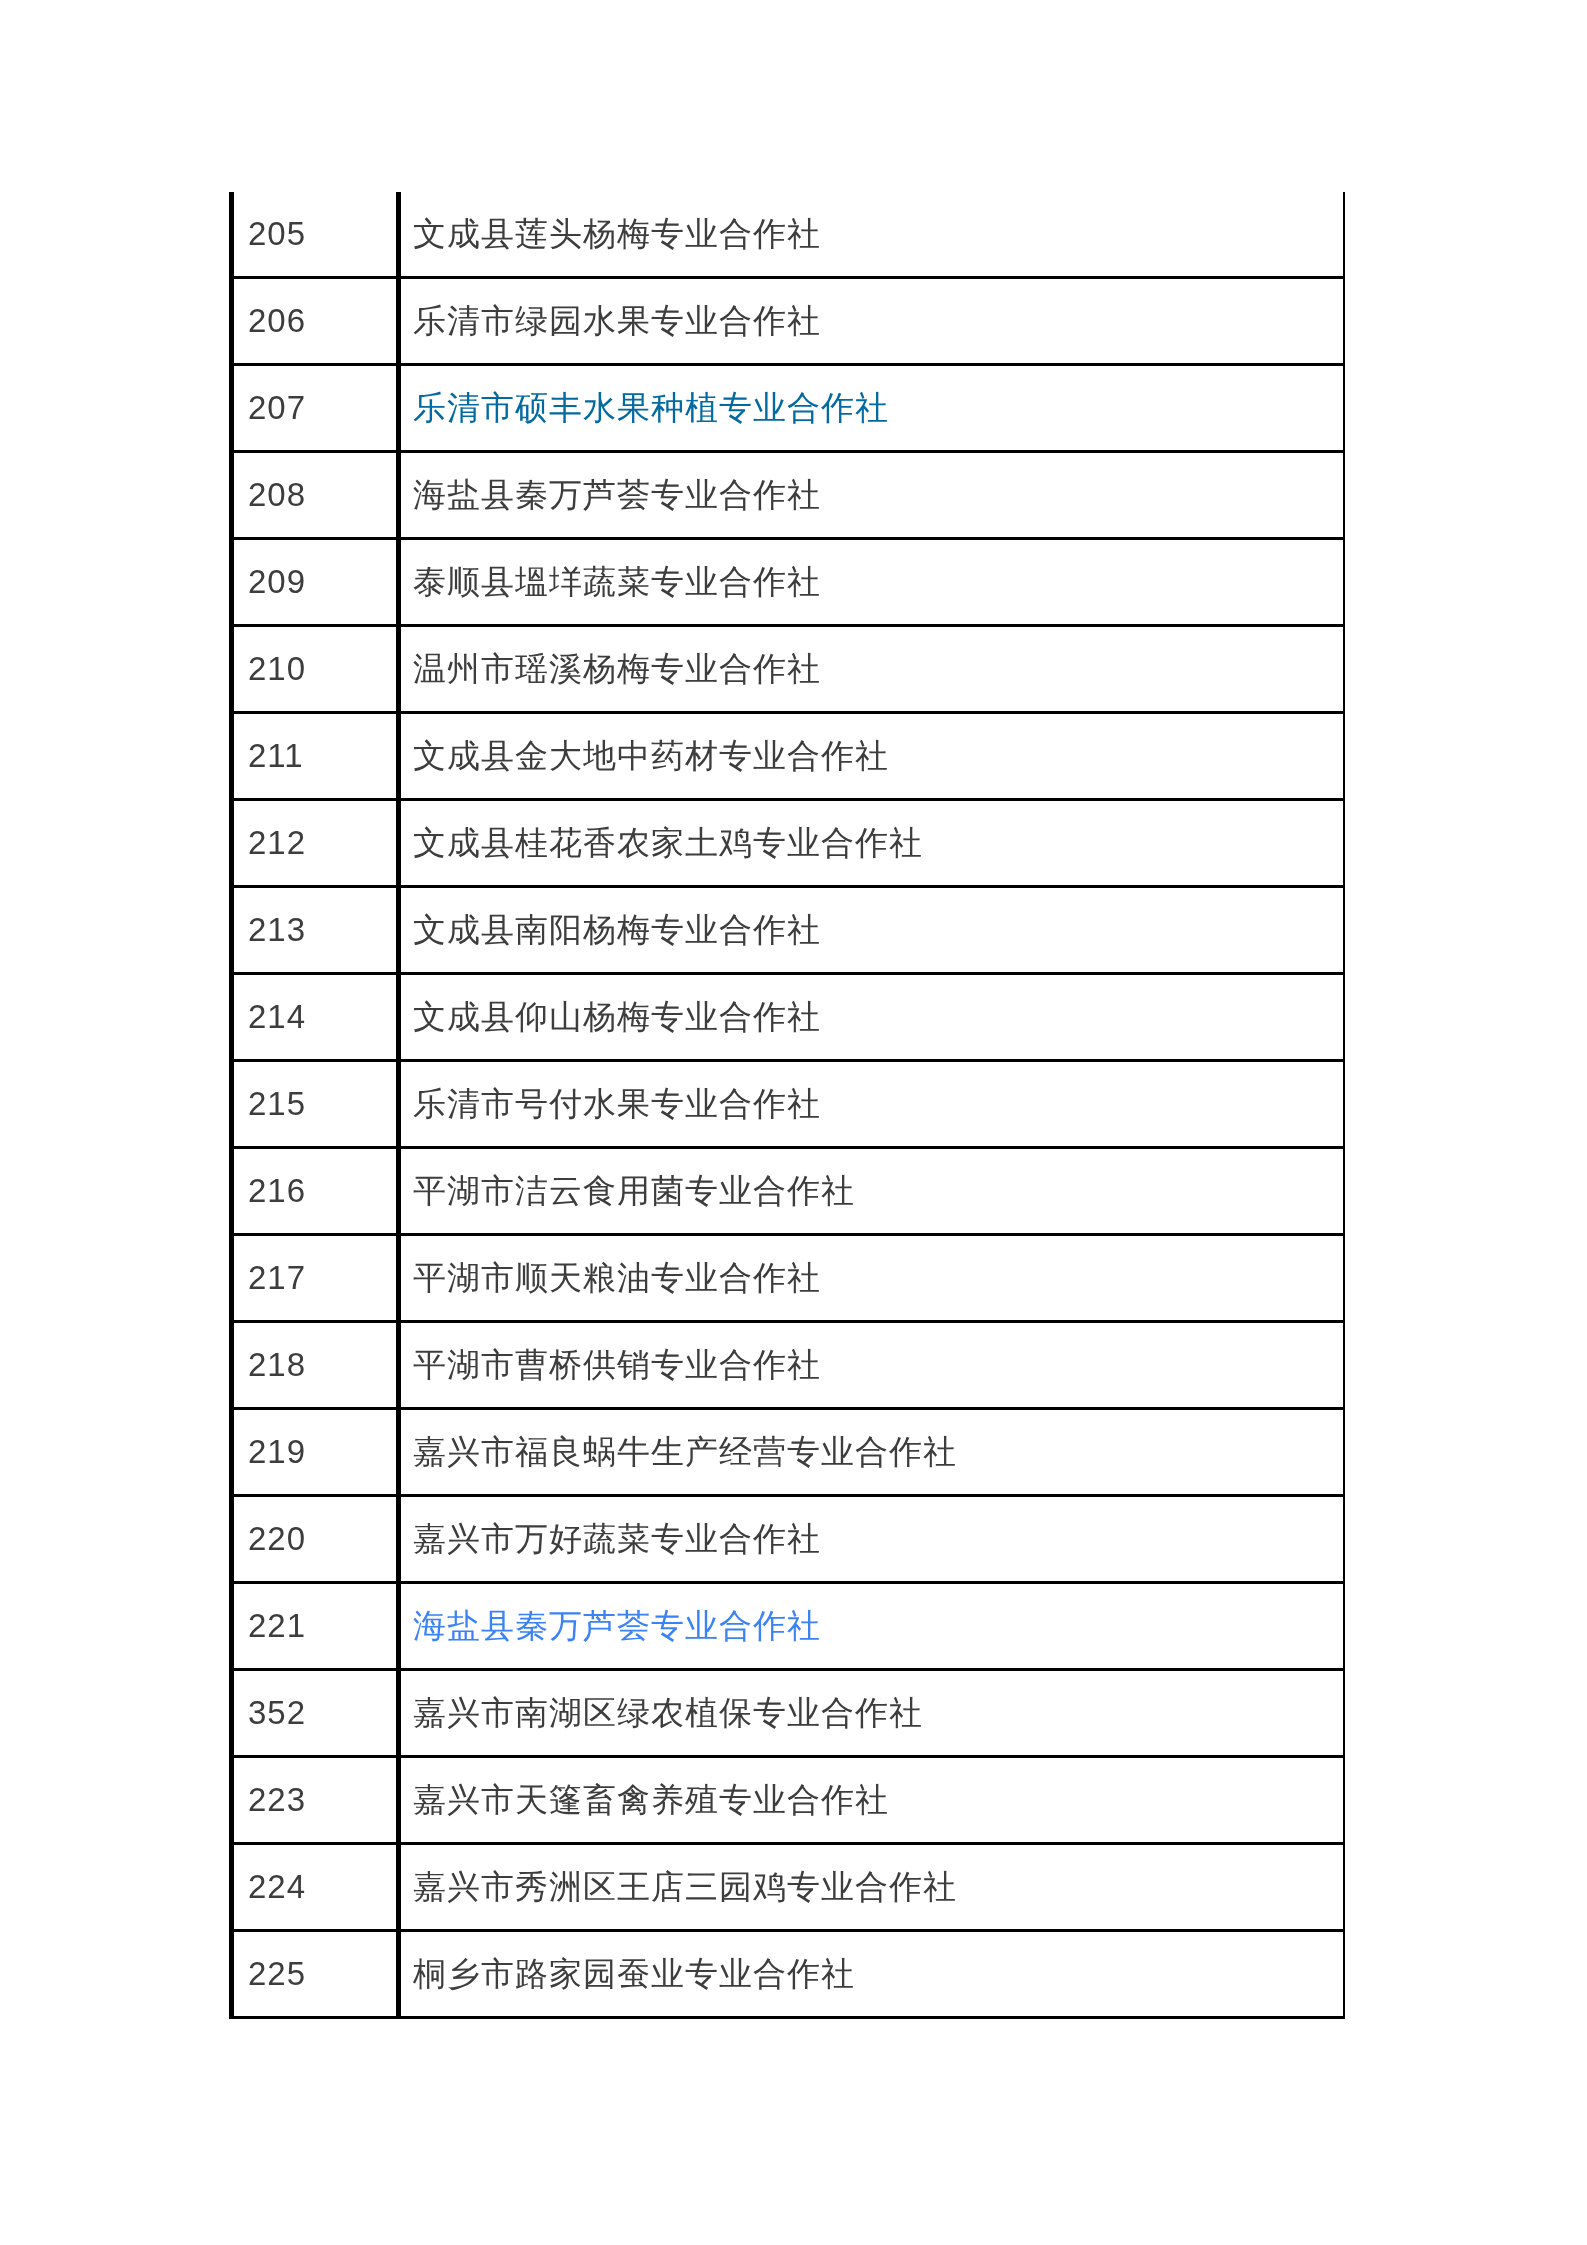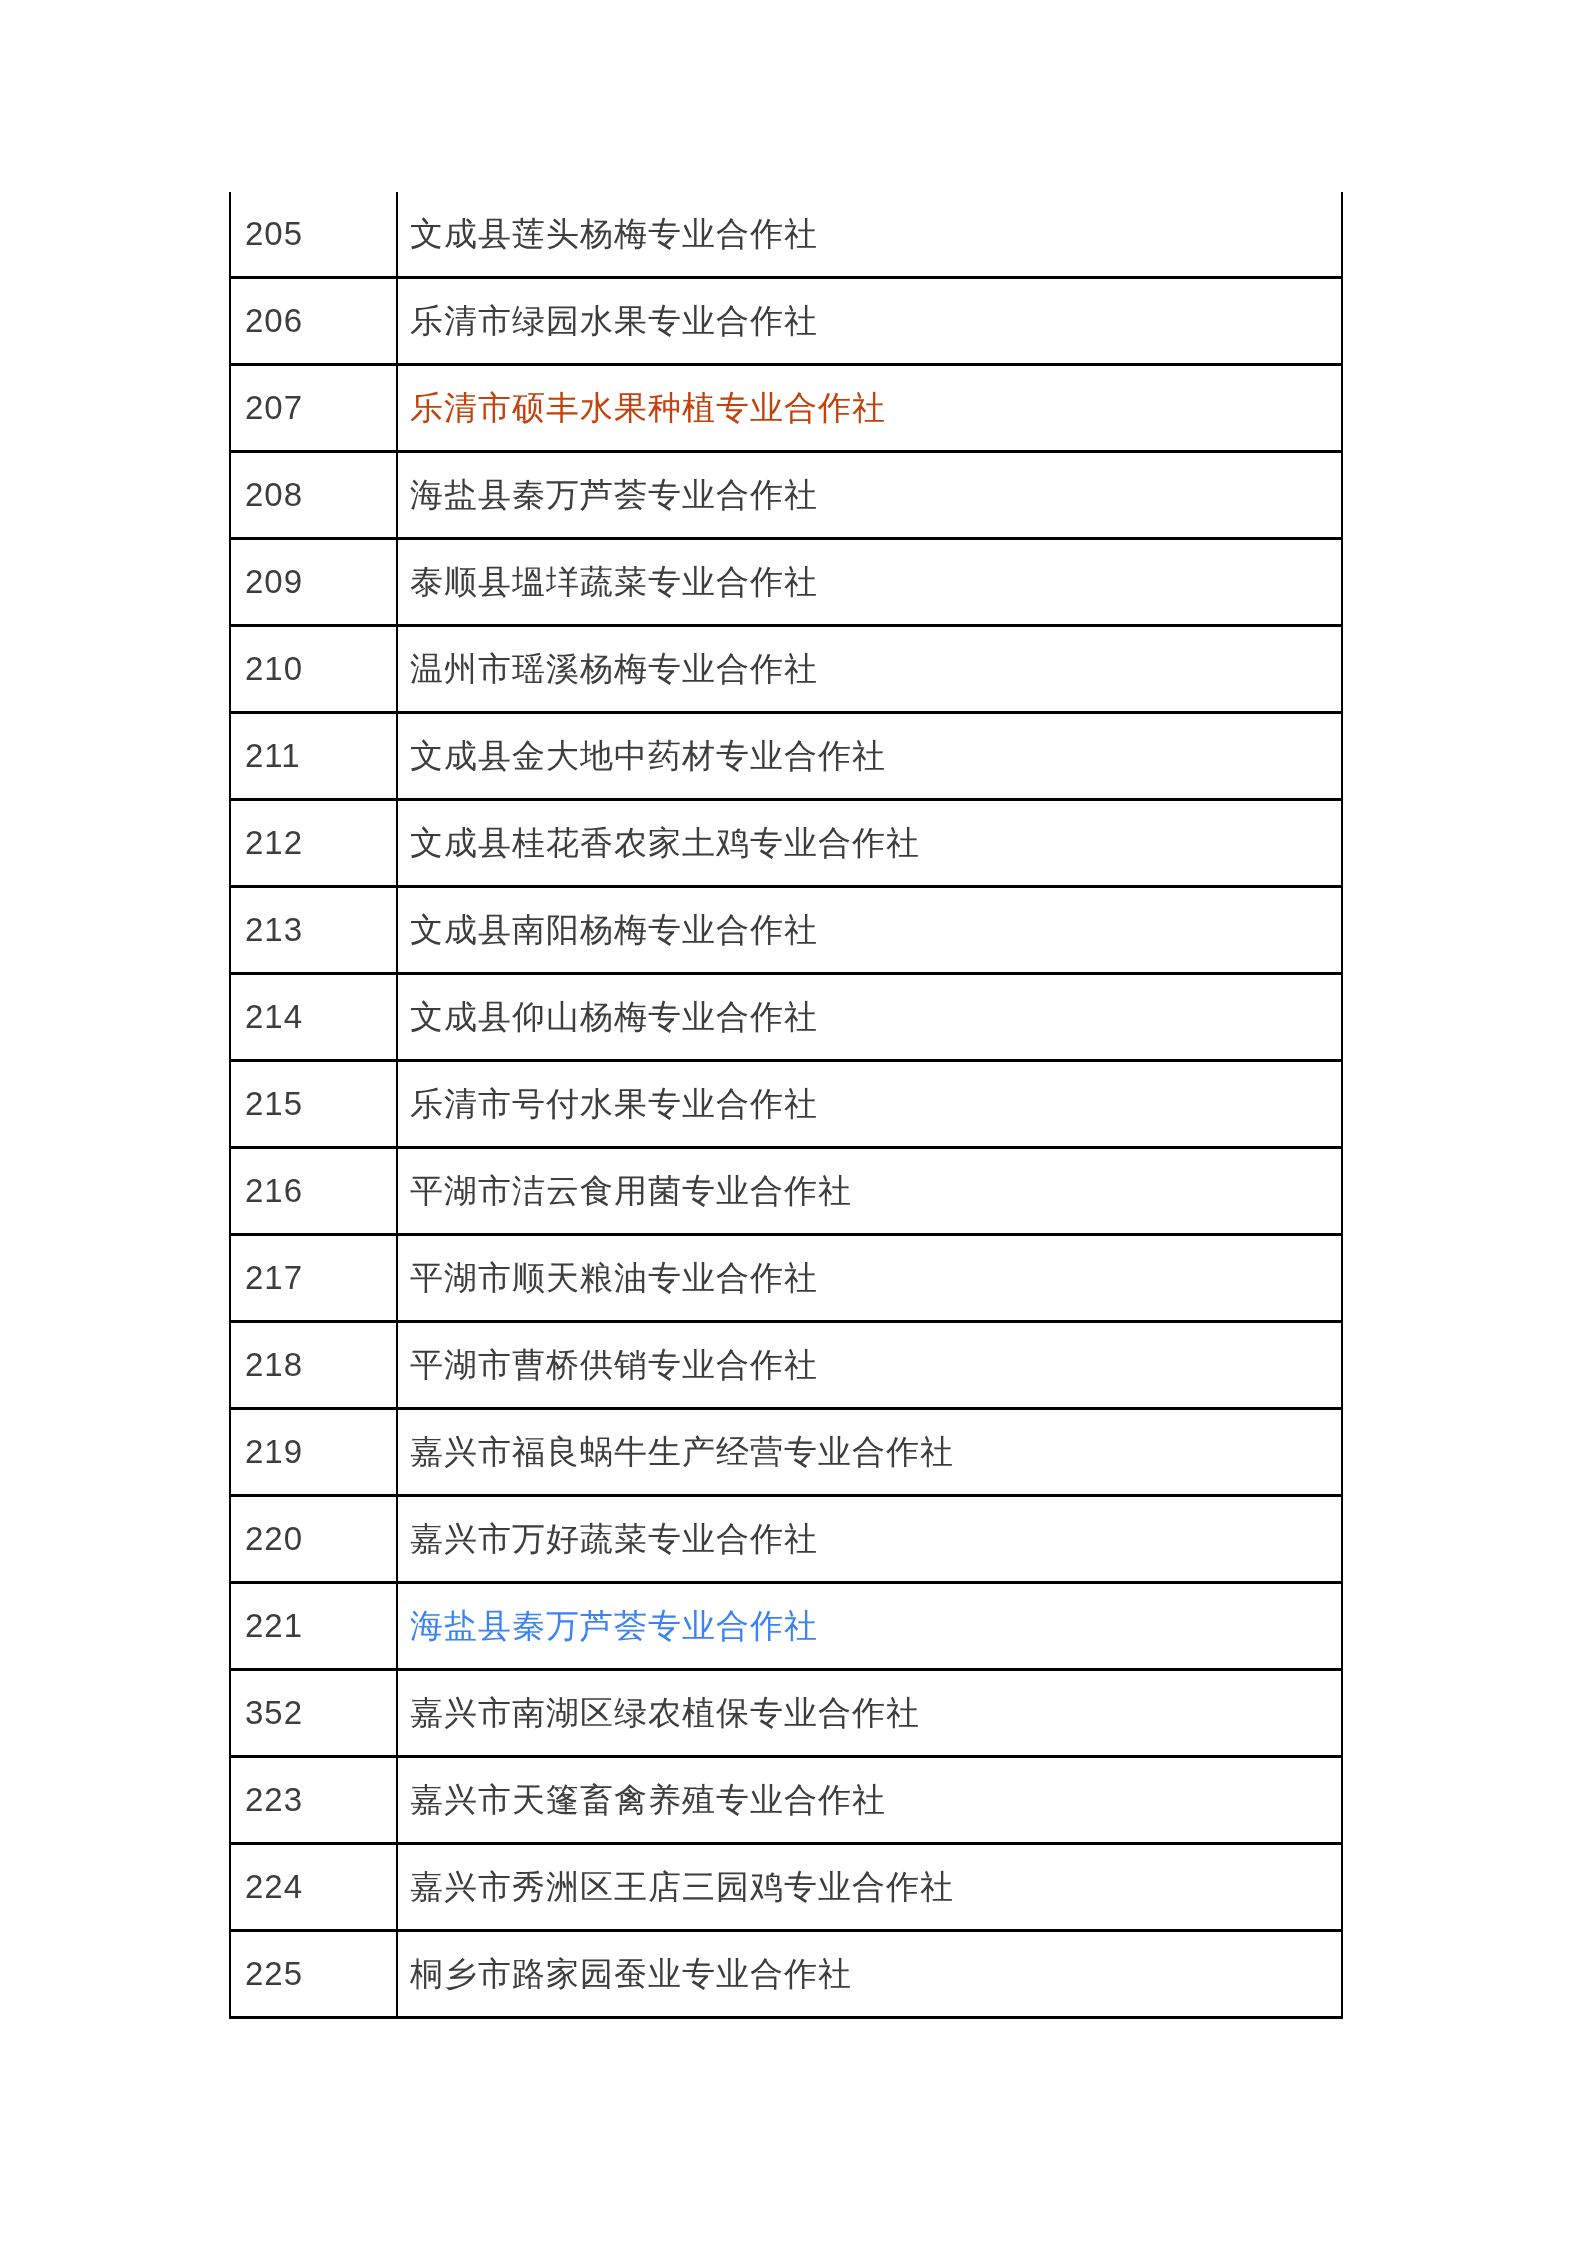--- a/index.html
+++ b/index.html
@@ -25,21 +25,21 @@
   }
   table.coop-table col.c-index { width: 167px; }
   table.coop-table col.c-name  { width: 945px; }
   table.coop-table td {
     height: 82px;
     vertical-align: middle;
     font-size: 33px;
     font-weight: 300;
     color: #3d3d3d;
     letter-spacing: 1px;
-    border-left: 2px solid #4c1d95;
+    border-left: 5px solid #4c1d95;
     border-right: 2px solid #000000;
     border-bottom: 3px solid #000000;
     border-top: none;
     background: #ffffff;
     white-space: nowrap;
     overflow: hidden;
   }
   table.coop-table td.cell-index {
     padding-left: 14px;
   }
@@ -60,21 +60,21 @@
         <tr>
           <td class="cell-index" style="color: rgb(61, 61, 61); border-color: rgb(0, 0, 0);">205</td>
           <td class="cell-name" style="color: rgb(61, 61, 61); border-color: rgb(0, 0, 0);">文成县莲头杨梅专业合作社</td>
         </tr>
         <tr>
           <td class="cell-index" style="color: rgb(61, 61, 61); border-color: rgb(0, 0, 0);">206</td>
           <td class="cell-name" style="color: rgb(61, 61, 61); border-color: rgb(0, 0, 0);">乐清市绿园水果专业合作社</td>
         </tr>
         <tr>
           <td class="cell-index" style="color: rgb(61, 61, 61); border-color: rgb(0, 0, 0);">207</td>
-          <td class="cell-name" style="color: #c2410c; border-color: rgb(0, 0, 0); padding-left: 12px;">乐清市硕丰水果种植专业合作社</td>
+          <td class="cell-name" style="color: #0369a1; border-color: rgb(0, 0, 0); padding-left: 12px;">乐清市硕丰水果种植专业合作社</td>
         </tr>
         <tr>
           <td class="cell-index" style="color: rgb(61, 61, 61); border-color: rgb(0, 0, 0);">208</td>
           <td class="cell-name" style="color: rgb(61, 61, 61); border-color: rgb(0, 0, 0);">海盐县秦万芦荟专业合作社</td>
         </tr>
         <tr>
           <td class="cell-index" style="color: rgb(61, 61, 61); border-color: rgb(0, 0, 0);">209</td>
           <td class="cell-name" style="color: rgb(61, 61, 61); border-color: rgb(0, 0, 0);">泰顺县塭垟蔬菜专业合作社</td>
         </tr>
         <tr>

